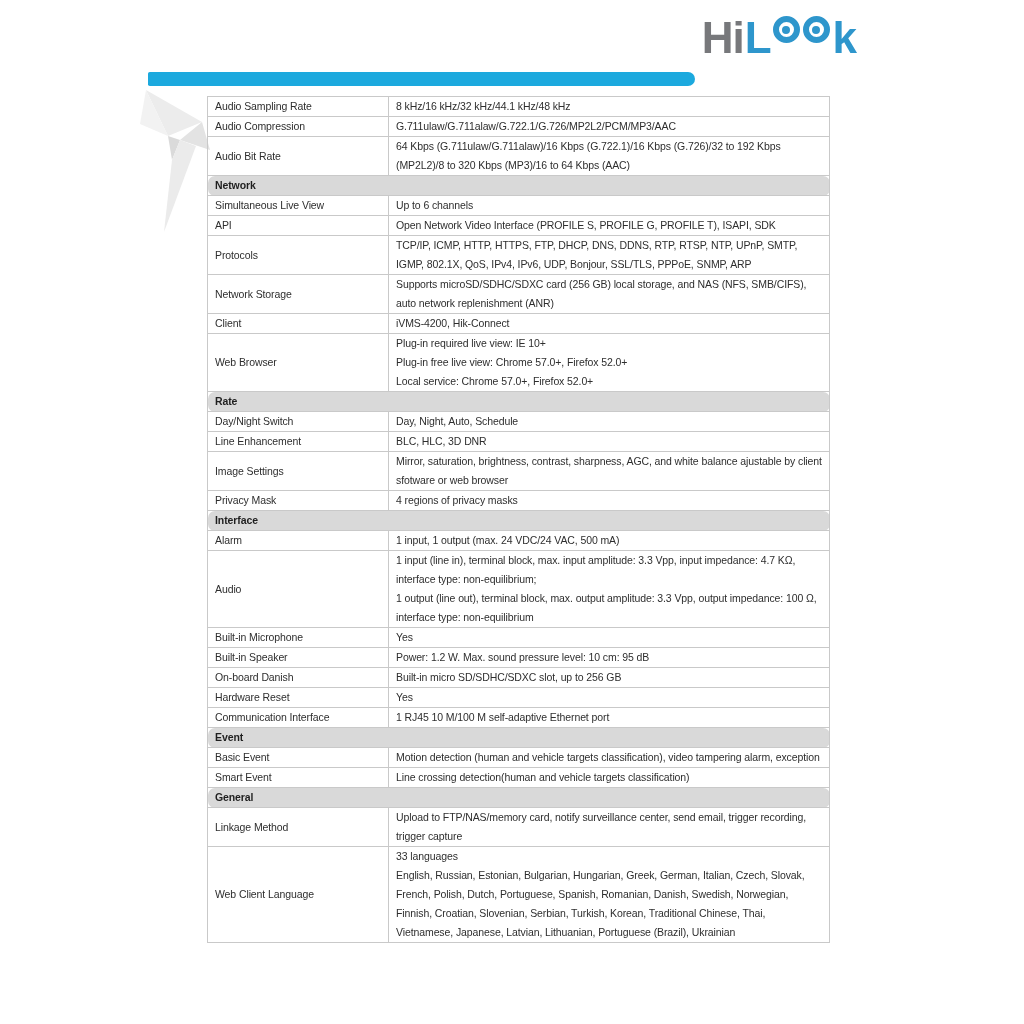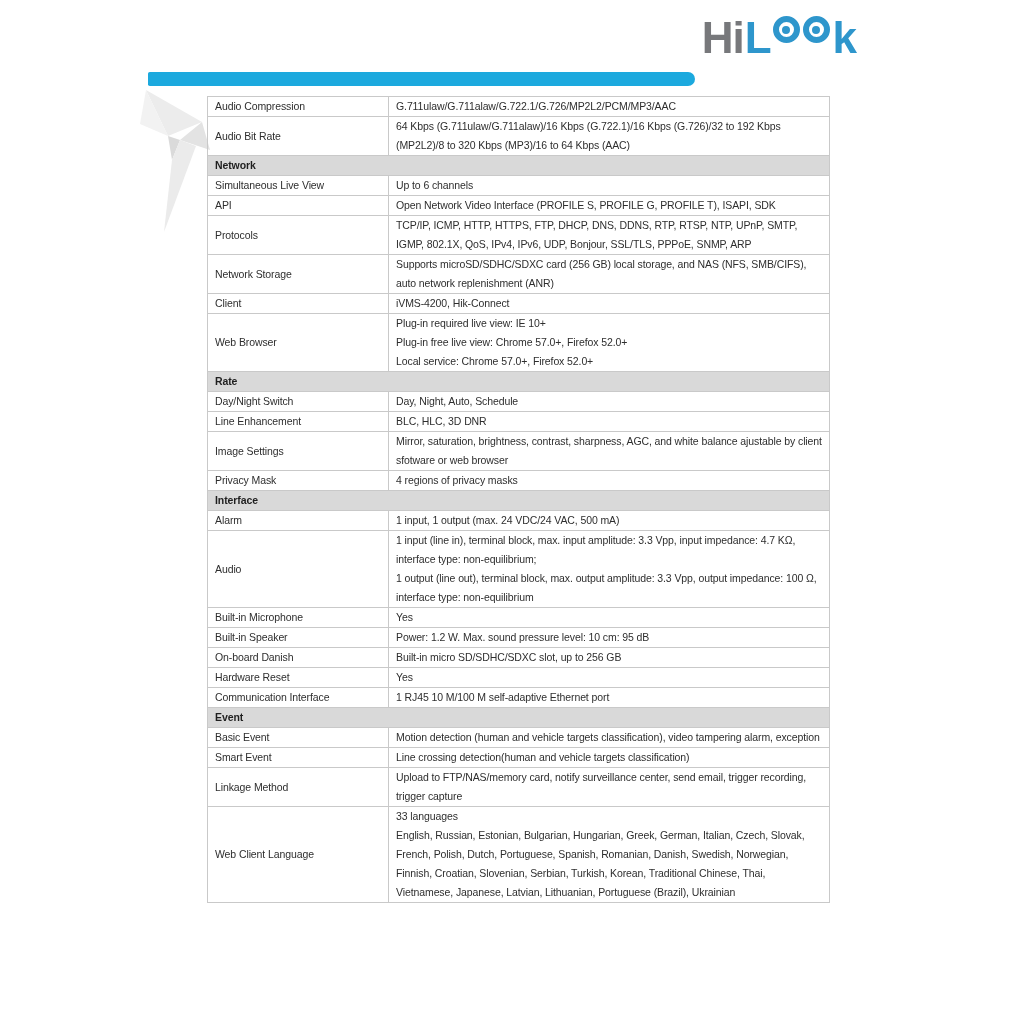--- a/index.html
+++ b/index.html
@@ -76,20 +76,21 @@
     border: 1px solid #c9c9c9;
     vertical-align: middle;
     padding: 0 7px;
   }
   td.label-cell { width: 181px; }
   td.value-cell { width: 441px; }
   td.section-cell {
     background: #d9d9d9;
     font-weight: bold;
     color: #1f1f1f;
+    border-radius: 7px;
   }
 </style>
 </head>
 <body>
 
 <div class="logo">
   <span class="logo-hi">Hi</span>
     <span class="logo-l">L</span>
     <span class="logo-eye">
       <span class="pupil"></span>
@@ -107,20 +108,26 @@
   <polygon points="64,38 72,66 42,56" fill="#e3e3e3"></polygon>
   <polygon points="30,52 42,56 34,76" fill="#dadada"></polygon>
   <polygon points="34,76 42,56 58,62 26,148" fill="#ebebeb"></polygon>
   <polygon points="8,6 30,52 2,40" fill="#f2f2f2"></polygon>
 </svg>
 
 <div class="spec-table-wrap">
   <table class="spec">
     <tbody>
         <tr>
+          <td class="label-cell">Audio Sampling Rate</td>
+          <td class="value-cell">
+            <div>8 kHz/16 kHz/32 kHz/44.1 kHz/48 kHz</div>
+          </td>
+        </tr>
+        <tr>
           <td class="label-cell">Audio Compression</td>
           <td class="value-cell">
             <div>G.711ulaw/G.711alaw/G.722.1/G.726/MP2L2/PCM/MP3/AAC</div>
           </td>
         </tr>
         <tr>
           <td class="label-cell">Audio Bit Rate</td>
           <td class="value-cell">
             <div>64 Kbps (G.711ulaw/G.711alaw)/16 Kbps (G.722.1)/16 Kbps (G.726)/32 to 192 Kbps (MP2L2)/8 to 320 Kbps (MP3)/16 to 64 Kbps (AAC)</div>
           </td>
@@ -248,20 +255,23 @@
             <div>Motion detection (human and vehicle targets classification), video tampering alarm, exception</div>
           </td>
         </tr>
         <tr>
           <td class="label-cell">Smart Event</td>
           <td class="value-cell">
             <div>Line crossing detection(human and vehicle targets classification)</div>
           </td>
         </tr>
         <tr>
+          <td colspan="2" class="section-cell">General</td>
+        </tr>
+        <tr>
           <td class="label-cell">Linkage Method</td>
           <td class="value-cell">
             <div>Upload to FTP/NAS/memory card, notify surveillance center, send email, trigger recording, trigger capture</div>
           </td>
         </tr>
         <tr>
           <td class="label-cell">Web Client Language</td>
           <td class="value-cell">
             <div>33 languages</div>
             <div>English, Russian, Estonian, Bulgarian, Hungarian, Greek, German, Italian, Czech, Slovak, French, Polish, Dutch, Portuguese, Spanish, Romanian, Danish, Swedish, Norwegian, Finnish, Croatian, Slovenian, Serbian, Turkish, Korean, Traditional Chinese, Thai, Vietnamese, Japanese, Latvian, Lithuanian, Portuguese (Brazil), Ukrainian</div>

